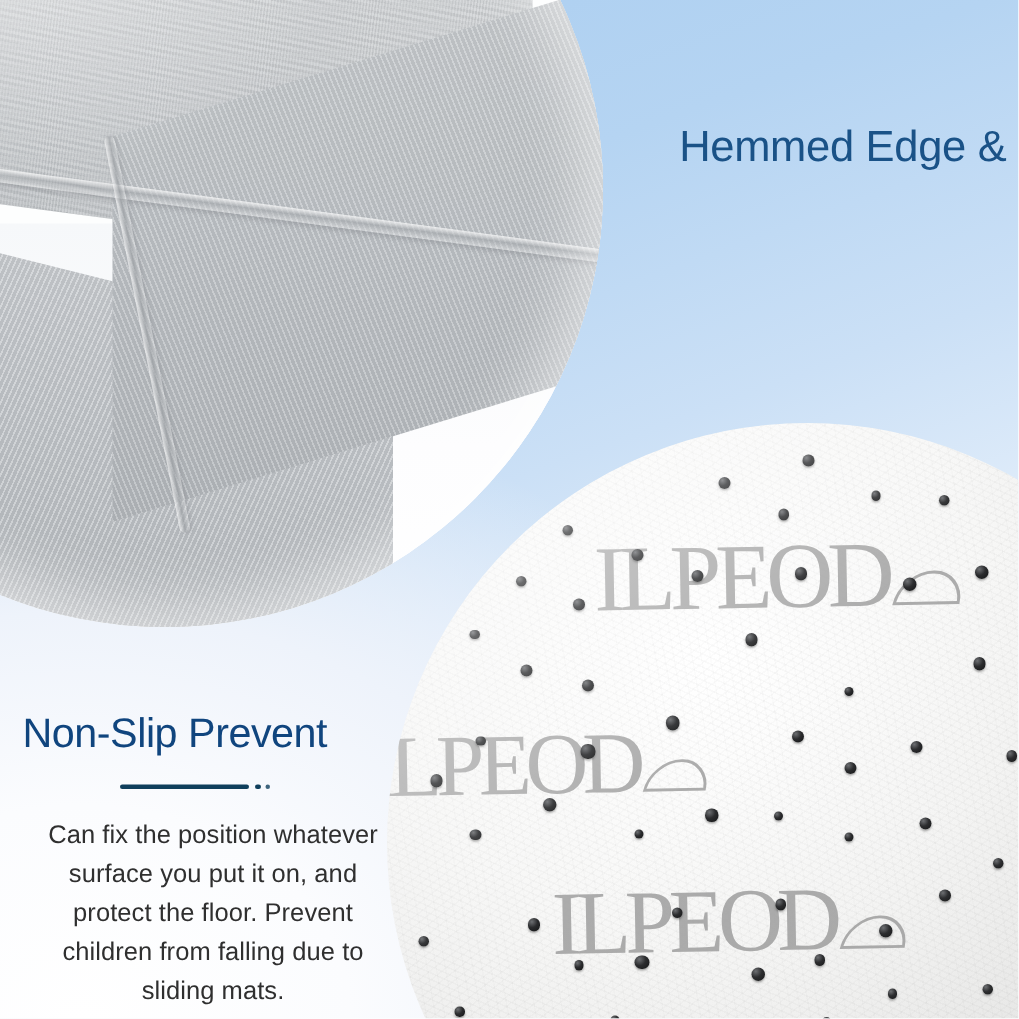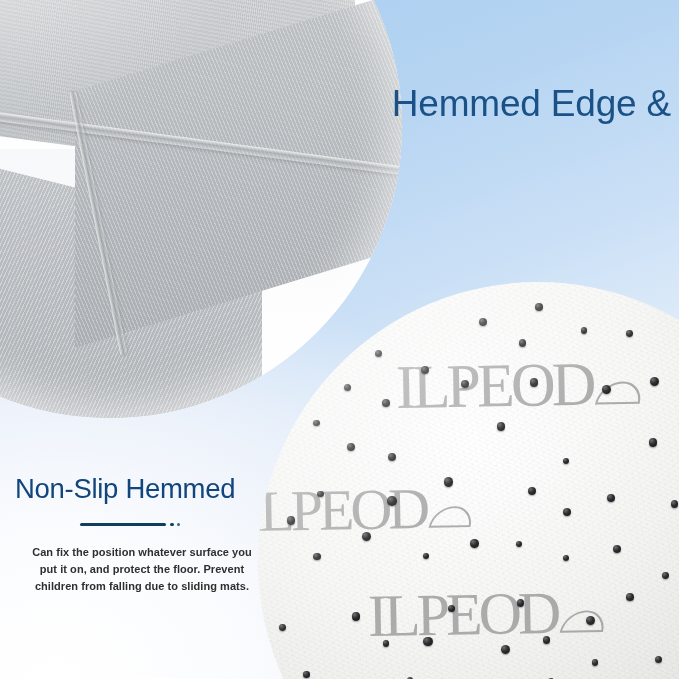--- a/index.html
+++ b/index.html
@@ -126,43 +126,43 @@
   .dot{
     position:absolute;border-radius:50%;
     background:radial-gradient(circle at 32% 28%, #6d6f72 0%, #2a2b2d 45%, #121314 100%);
     box-shadow:0 1px 1.5px rgba(0,0,0,.35);
   }
 
   
   #headline{
     position:absolute;right:8px;top:78px;width:300px;
     text-align:right;color:#1a5287;
-    font-size:37px;line-height:1.38;font-weight:400;
+    font-size:29px;line-height:1.38;font-weight:400;
     letter-spacing:-.2px;
   }
   #headline .l{display:block;}
 
   
   #copy{position:absolute;left:10px;top:474px;width:248px;text-align:center;}
   #copy h2{
     margin:0;color:#10457e;font-size:27.5px;font-weight:400;
     letter-spacing:-.3px;text-align:left;padding-left:5px;line-height:1.1;
   }
   #divider{
     position:relative;margin:16px 0 0 70px;width:110px;height:10px;text-align:left;
   }
   #divider .bar{
     position:absolute;left:0;top:3px;width:86px;height:2.5px;background:#0f3f5c;border-radius:2px;
   }
   #divider .d1,#divider .d2{position:absolute;top:3px;height:2.5px;background:#0f3f5c;border-radius:2px;}
   #divider .d1{left:90px;width:4px;}
   #divider .d2{left:97px;width:3px;opacity:.8;}
   #body-copy{
-    margin:14px 0 0 16px;color:#2f2f2f;font-size:11px;line-height:1.52;
-    font-weight:700;letter-spacing:.05px;
+    margin:14px 0 0 16px;color:#2f2f2f;font-size:17px;line-height:1.52;
+    font-weight:400;letter-spacing:.05px;
   }
 </style>
 </head>
 <body>
 
 <div id="stage">
 
   <div class="photo-circle" id="photo-top">
     <div class="scene">
       <div class="floor"></div>
@@ -234,21 +234,21 @@
         <span class="dot" style="width: 8.1px; height: 8.1px; left: 304.8px; top: 225.7px;"></span>
       </div>
     <div class="shade"></div>
   </div>
 
   <div id="headline">
     <span class="l">Hemmed Edge &amp;</span>
   </div>
 
   <div id="copy">
-    <h2>Non-Slip Hemmed</h2>
+    <h2>Non-Slip Prevent</h2>
     <div id="divider">
       <span class="bar"></span>
       <span class="d1"></span>
       <span class="d2"></span>
     </div>
     <p id="body-copy">Can fix the position whatever surface you put it on, and protect the floor. Prevent children from falling due to sliding mats.</p>
   </div>
 
 </div>
 

